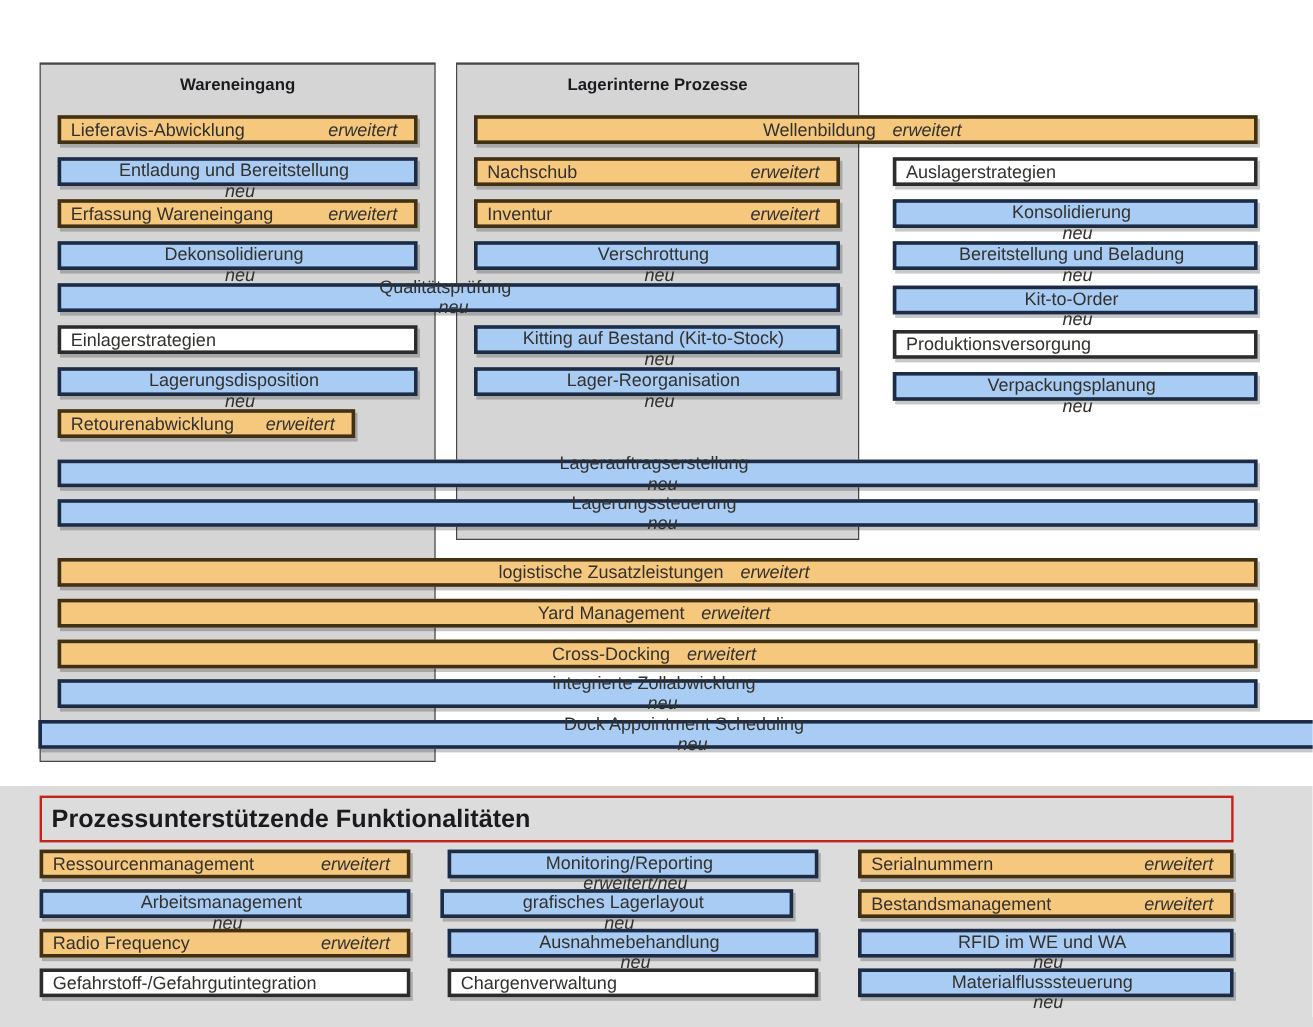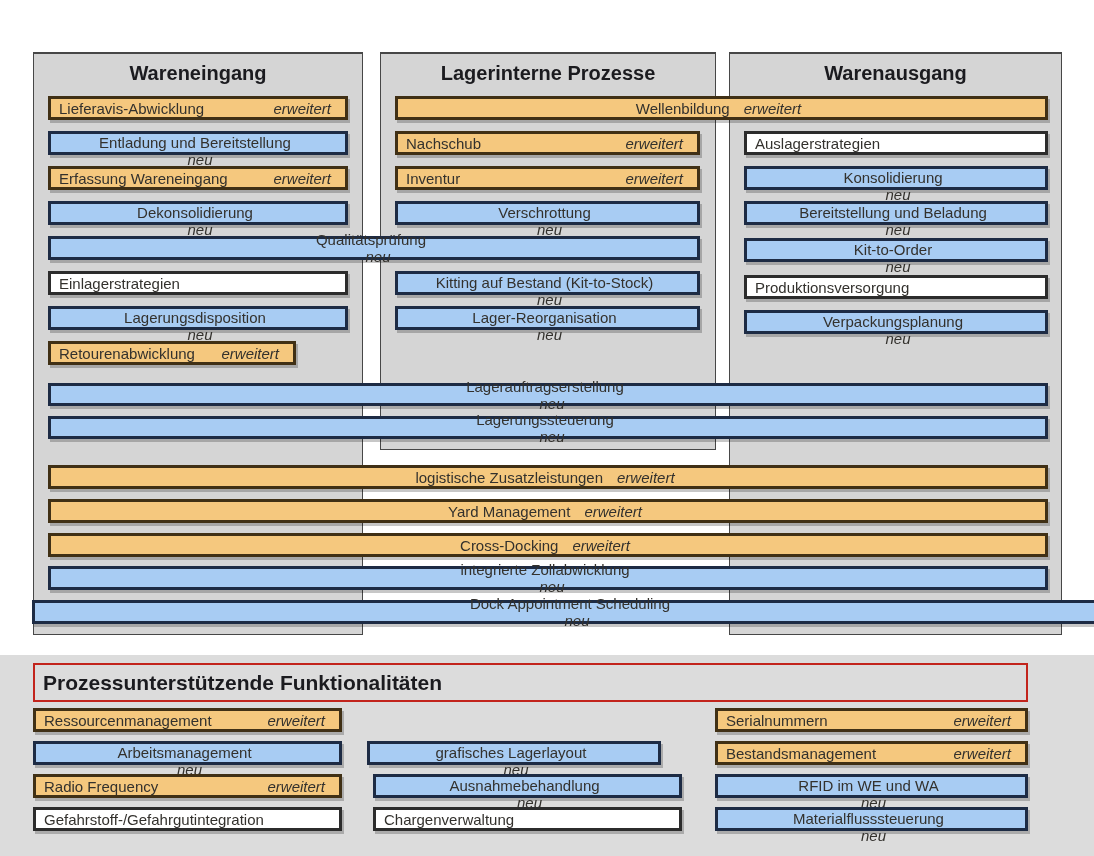--- a/index.html
+++ b/index.html
@@ -9,21 +9,21 @@
   }
   .page-title{
     position:absolute;left:36px;top:12px;font-size:22px;font-weight:bold;
     color:#17171e;letter-spacing:0.3px;white-space:nowrap;
   }
   .panel{
     position:absolute;background:#D5D5D5;border:1px solid #474747;border-top-width:2px;
     box-sizing:border-box;
   }
   .phead{
-    margin-top:8px;text-align:center;font-size:20px;font-weight:bold;color:#1b1b1f;
+    margin-top:8px;text-align:center;font-size:14px;font-weight:bold;color:#1b1b1f;
     white-space:nowrap;
   }
   .pbox{
     position:absolute;height:24px;box-sizing:border-box;border:3px solid #8b5cf6;
     display:flex;align-items:center;justify-content:space-between;
     padding:0 14px 0 8px;font-size:15px;white-space:nowrap;
     box-shadow:2px 3px 0 rgba(0,0,0,0.22);z-index:2;
   }
   .pbox[data-type="extended"]{background:#F5C87E;border-color:#403015;}
   .pbox[data-type="new"]{background:#A8CCF3;border-color:#1d2b44;flex-direction:column;}
@@ -46,23 +46,20 @@
 
 <div id="stage">
 
 
   <div class="panel" style="left:33px;top:52px;width:330px;height:583px">
     <div class="phead">Wareneingang</div>
   </div>
   <div class="panel" style="left:380px;top:52px;width:336px;height:398px">
     <div class="phead">Lagerinterne Prozesse</div>
   </div>
-  <div class="panel" style="left:729px;top:52px;width:333px;height:583px">
-    <div class="phead">Warenausgang</div>
-  </div>
 
   <div class="pbox" style="left:48px;top:96px;width:300px" data-type="extended">
     <span class="lbl">Lieferavis-Abwicklung</span>
     <span class="st">erweitert</span>
   </div>
   <div class="pbox" style="left:48px;top:131px;width:300px" data-type="new">
     <span class="lbl">Entladung und Bereitstellung</span>
     <span class="st">neu</span>
   </div>
   <div class="pbox" style="left:48px;top:166px;width:300px" data-type="extended">
@@ -184,20 +181,24 @@
   </div>
   <div class="pbox" style="left:33px;top:774px;width:309px" data-type="extended">
     <span class="lbl">Radio Frequency</span>
     <span class="st">erweitert</span>
   </div>
   <div class="pbox" style="left:33px;top:807px;width:309px" data-type="existing">
     <span class="lbl">Gefahrstoff-/Gefahrgutintegration</span>
     <span class="st"></span>
   </div>
 
+  <div class="pbox" style="left:373px;top:708px;width:309px" data-type="new">
+    <span class="lbl">Monitoring/Reporting</span>
+    <span class="st">erweitert/neu</span>
+  </div>
   <div class="pbox" style="left:367px;top:741px;width:294px" data-type="new">
     <span class="lbl">grafisches Lagerlayout</span>
     <span class="st">neu</span>
   </div>
   <div class="pbox" style="left:373px;top:774px;width:309px" data-type="new">
     <span class="lbl">Ausnahmebehandlung</span>
     <span class="st">neu</span>
   </div>
   <div class="pbox" style="left:373px;top:807px;width:309px" data-type="existing">
     <span class="lbl">Chargenverwaltung</span>

